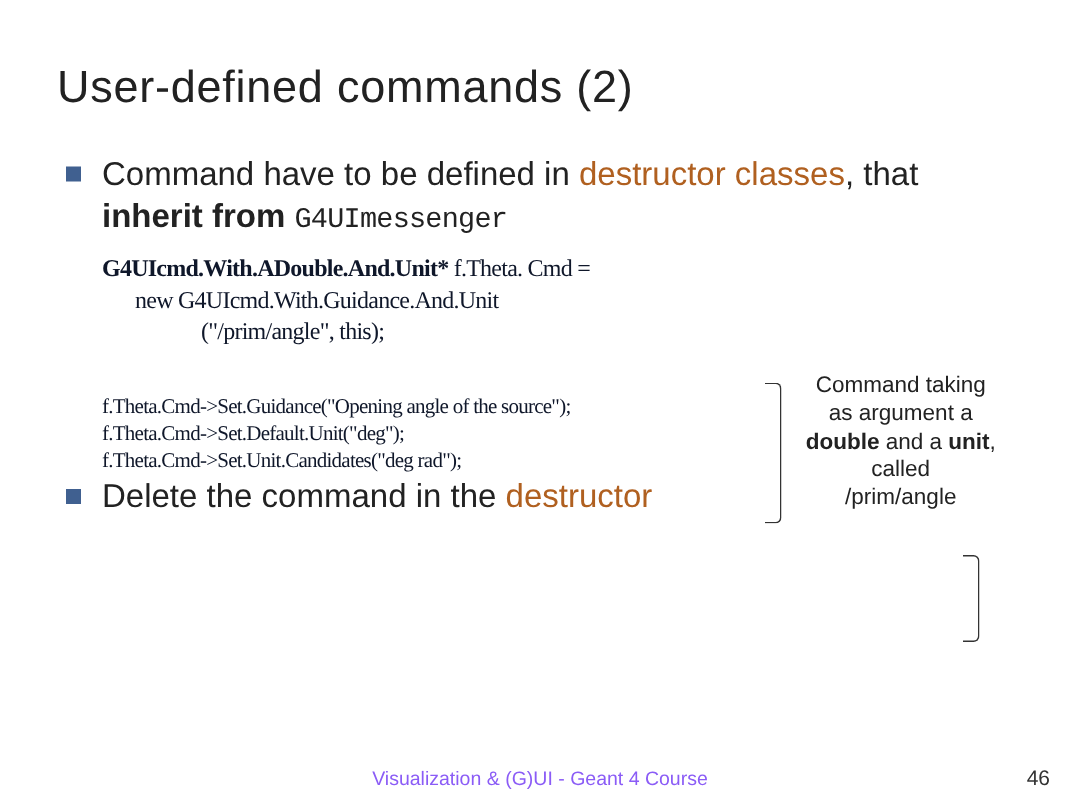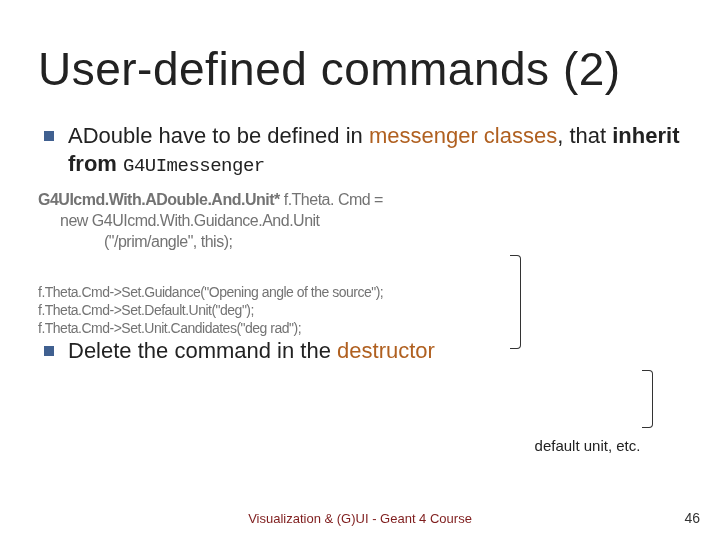--- a/index.html
+++ b/index.html
@@ -13,21 +13,21 @@
     overflow: hidden;
   }
   .slide {
     padding: 20px 38px 0 38px;
     box-sizing: border-box;
     width: 100%;
     height: 100%;
     position: relative;
   }
   .title {
-    font-size: 46px;
+    font-size: 30px;
     color: #222;
     margin: 22px 0 26px 0;
     font-weight: normal;
     letter-spacing: 0.5px;
   }
   ul.top {
     list-style: none;
     padding: 0;
     margin: 0;
   }
@@ -48,26 +48,27 @@
     height: 10px;
     background: #406090;
   }
   .accent { color: #b06020; }
   .mono {
     font-family: "Courier New", monospace;
     font-size: 19px;
     letter-spacing: -0.5px;
   }
   .codeblock {
-    font-family: Liberation Sans, sans-serif;
+    font-family: Liberation Serif, serif;
     font-size: 16px;
     letter-spacing: -0.5px;
     line-height: 1.3;
+    margin-left: 30px;
     margin-top: 10px;
-    color: #737373;
+    color: #0f172a;
   }
   .codeblock .bold { font-weight: bold; }
   .annot {
     position: absolute;
     font-family: Verdana, Geneva, sans-serif;
     font-size: 15px;
     text-align: center;
     color: #222;
     line-height: 1.25;
   }
@@ -77,39 +78,39 @@
     border-left: none;
     border-radius: 0 4px 4px 0;
   }
   .footer {
     position: absolute;
     bottom: 14px;
     left: 0;
     width: 100%;
     text-align: center;
     font-size: 13px;
-    color: #7f1d1d;
+    color: #8b5cf6;
   }
   .pagenum {
     position: absolute;
     right: 20px;
     bottom: 14px;
     font-size: 14px;
     color: #333;
   }
 </style>
 </head>
 <body>
 
 <div class="slide">
   <h1 class="title">User-defined commands (2)</h1>
 
   <ul class="top">
     <li>
-      <span>ADouble have to be defined in </span><span class="accent">messenger classes</span><span>, that </span><b>inherit from </b><span class="mono">G4UImessenger</span>
+      <span>Command have to be defined in </span><span class="accent">destructor classes</span><span>, that </span><b>inherit from </b><span class="mono">G4UImessenger</span>
     </li>
   </ul>
 
   <div class="codeblock" style="margin-top:12px;">
     <div><span class="bold">G4UIcmd.With.ADouble.And.Unit*</span><span> f.Theta. Cmd =</span></div>
     <div style="padding-left:22px;">new G4UIcmd.With.Guidance.And.Unit</div>
     <div style="padding-left:66px;">("/prim/angle", this);</div>
   </div>
 
   <div class="codeblock" style="margin-top:30px; font-size:14px;">
@@ -118,22 +119,28 @@
     <div>f.Theta.Cmd-&gt;Set.Unit.Candidates("deg rad");</div>
   </div>
 
   <ul class="top" style="">
     <li>
       <span>Delete the command in the </span><span class="accent">destructor</span>
     </li>
   </ul>
 
   <div class="brace" style="left:510px; top:255px; width:10px; height:92px;"></div>
+  <div class="annot" style="left:528px; top:248px; width:145px;">
+    <span>Command taking</span><br>
+    <span>as argument a</span><br>
+    <b>double</b><span> and a </span><b>unit</b><span>,</span><br>
+    <span>called</span><br>
+    <span>/prim/angle</span>
+  </div>
 
   <div class="brace" style="left:642px; top:370px; width:10px; height:56px;"></div>
   <div class="annot" style="left:510px; top:418px; width:155px;">
     <br>
-    <span>default unit, etc.</span>
   </div>
 
   <div class="footer">Visualization &amp; (G)UI - Geant 4 Course</div>
   <div class="pagenum">46</div>
 </div>
 
 </body></html>

